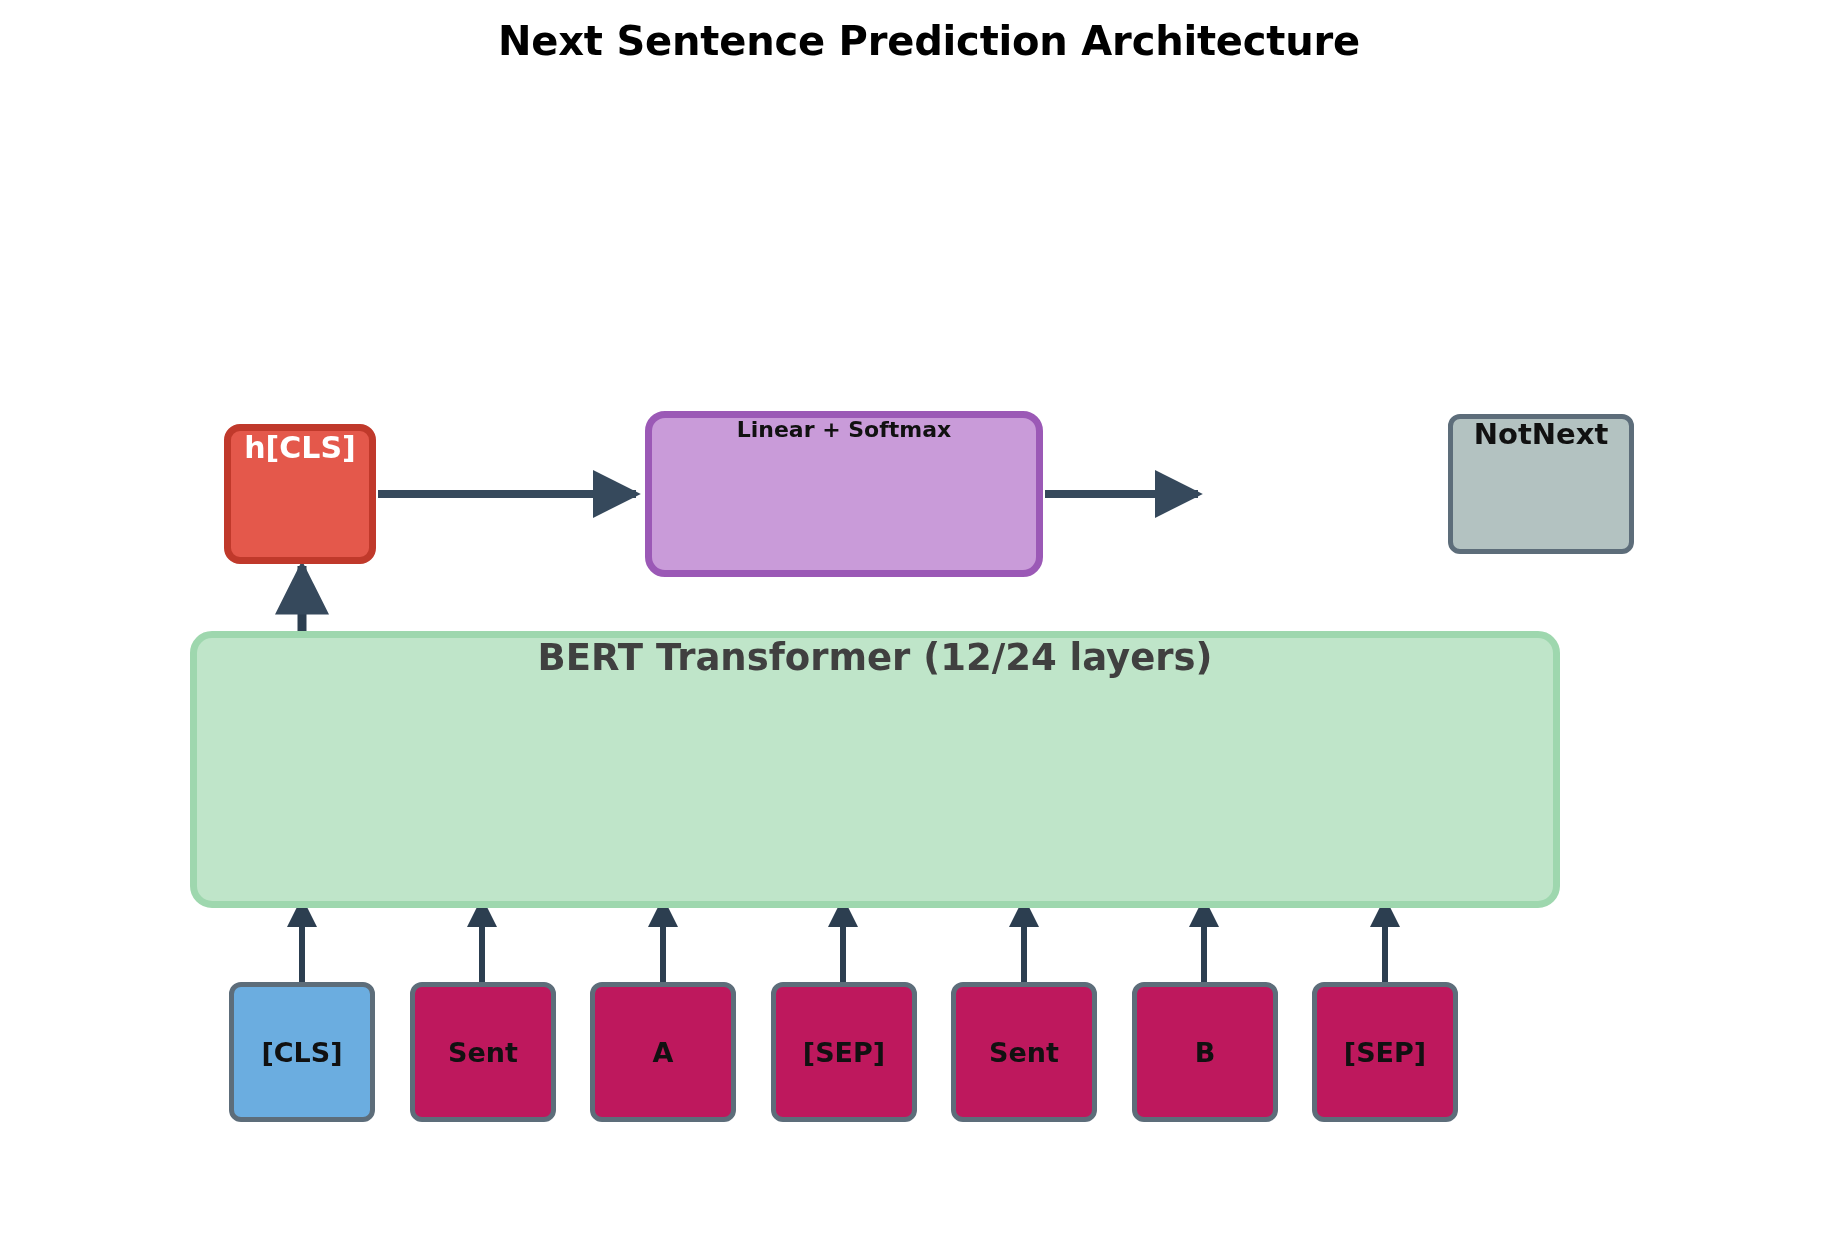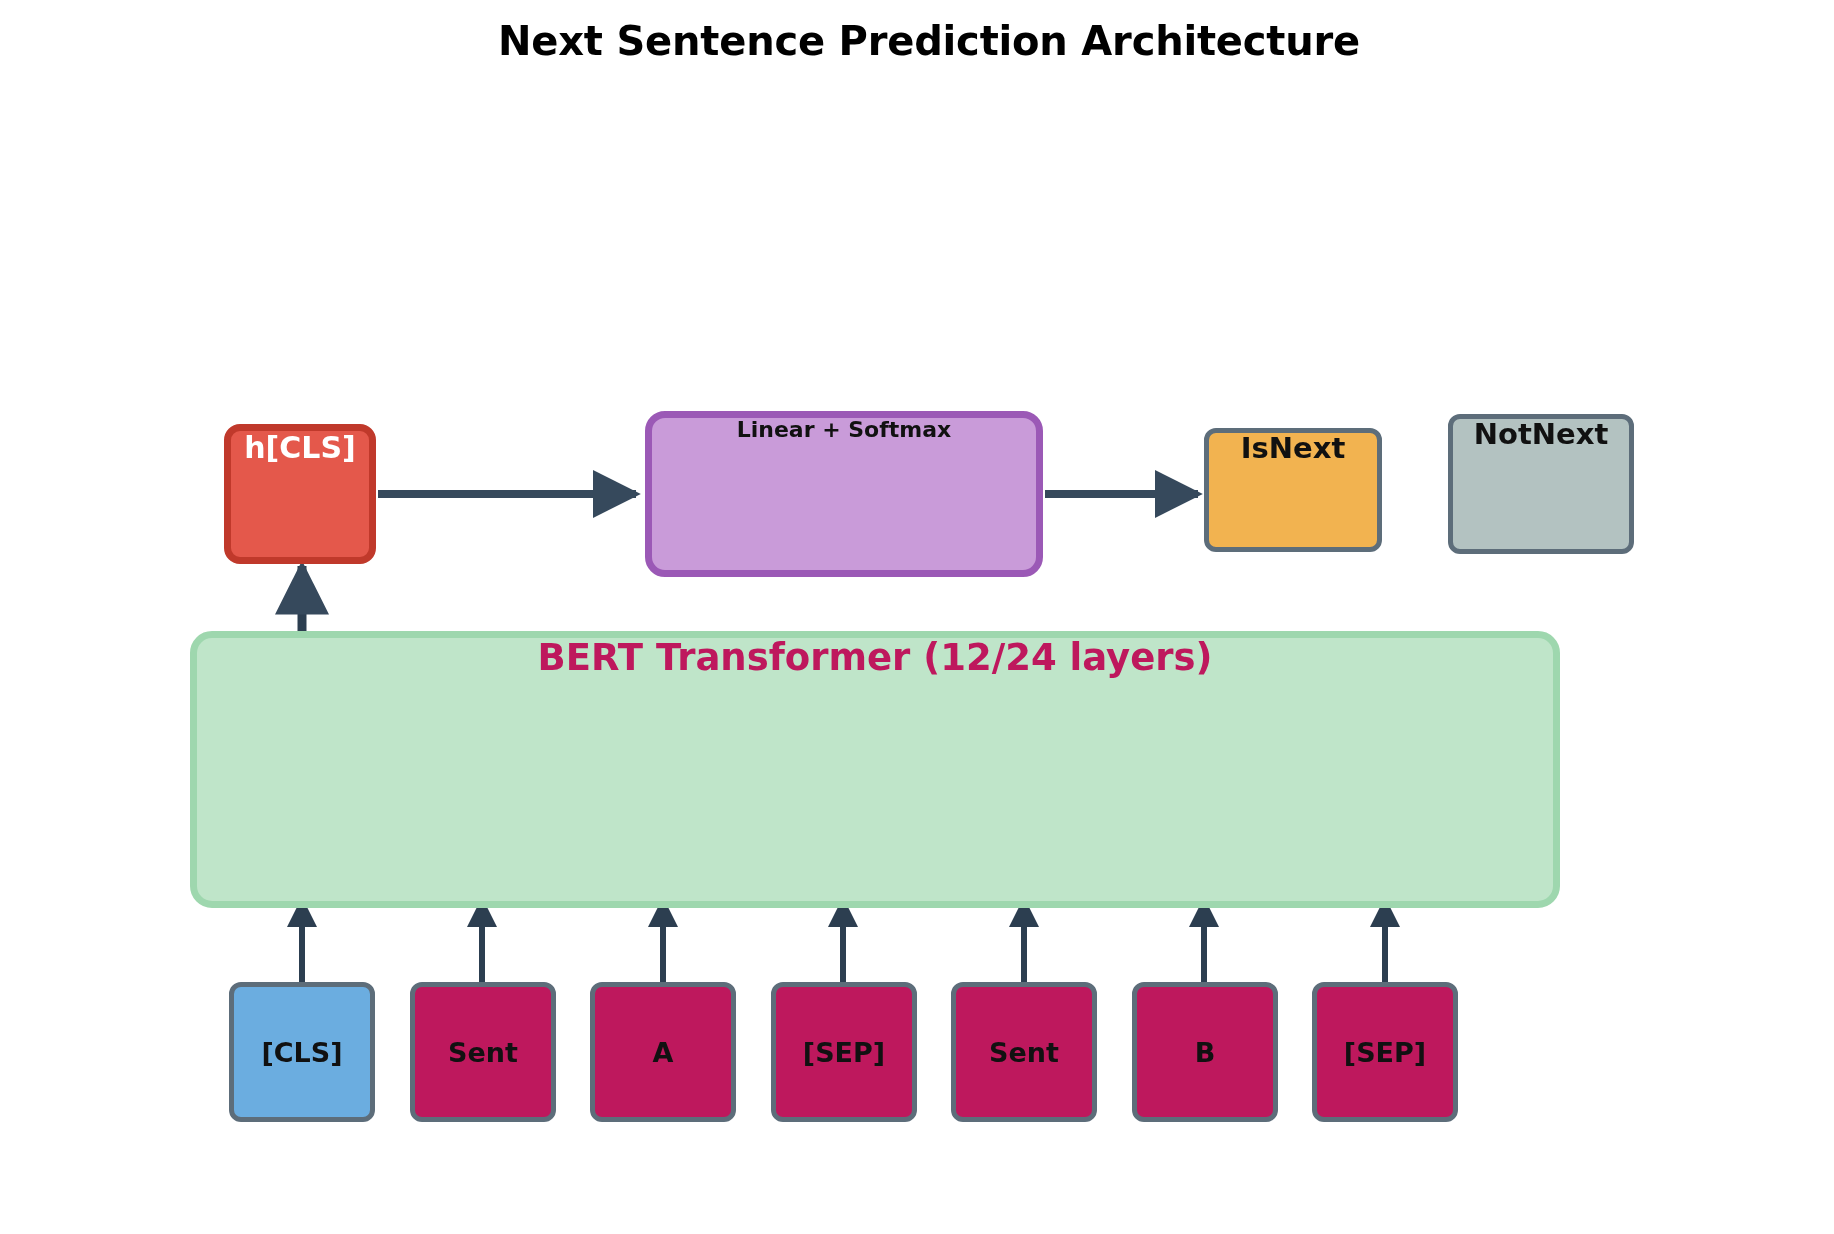--- a/index.html
+++ b/index.html
@@ -107,21 +107,21 @@
 
   
   .node-bert {
     left: 190px;
     top: 631px;
     width: 1370px;
     height: 277px;
     background: #bfe5c9;
     border-color: #9ed7ae;
     border-width: 7px;
-    color: #be185d;
+    color: #404040;
     font-size: 37px;
     border-radius: 22px;
   }
 
   
   .token {
     position: absolute;
     top: 982px;
     width: 146px;
     height: 140px;
@@ -187,23 +187,20 @@
   </div>
 
   <div class="node node-hcls">
     <span>h[CLS]</span>
   </div>
 
   <div class="node node-linear">
     <span>Linear + Softmax</span>
   </div>
 
-  <div class="node node-isnext">
-    <span>IsNext</span>
-  </div>
 
   <div class="node node-notnext">
     <span>NotNext</span>
   </div>
 
   <div id="token-row">
       <div class="token token-cls" style="left: 229px;">
         <span>[CLS]</span>
       </div>
       <div class="token" style="left: 410px;">

